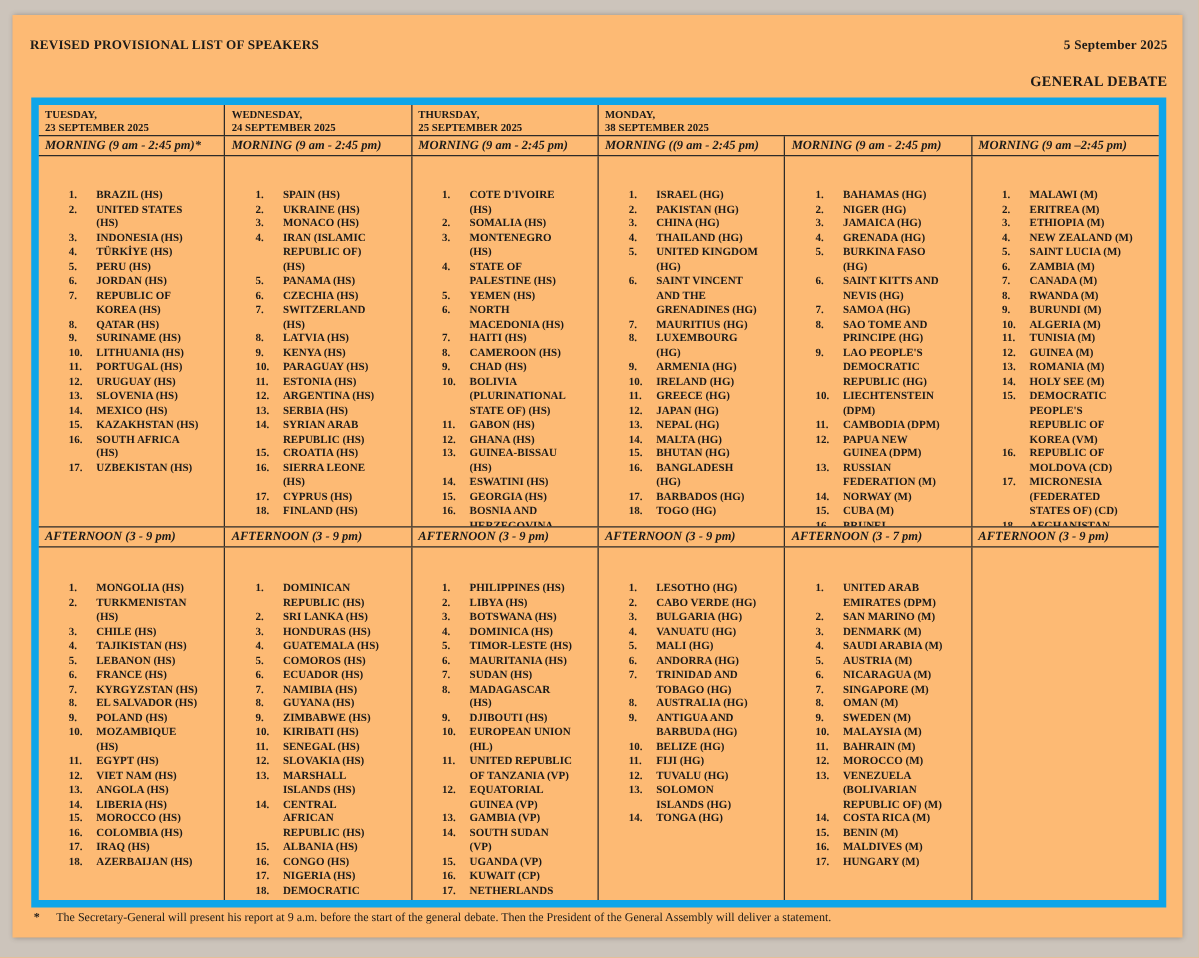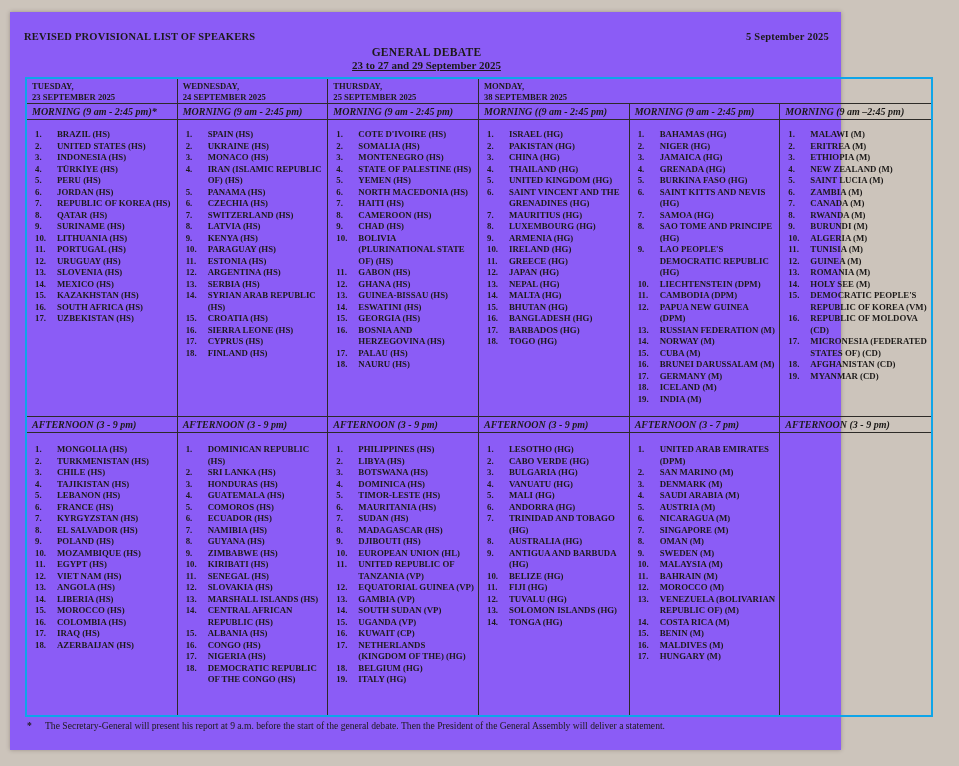--- a/index.html
+++ b/index.html
@@ -7,40 +7,40 @@
     width: 959px; height: 766px;
     background: #ccc4bb;
     font-family: "Liberation Serif", serif;
     color: #1c1a18;
     position: relative;
     overflow: hidden;
   }
   .page {
     position: absolute;
     left: 10px; top: 12px;
-    width: 831px; height: 738px;
-    background: #8b5cf6;
+    width: 936px; height: 738px;
+    background: #fdba74;
     box-shadow: 0 0 4px rgba(60,50,40,.35);
     box-sizing: border-box;
     padding: 19px 12px 0 14px;
   }
   
   .doc-header {
     display: flex; justify-content: space-between; align-items: baseline;
     font-weight: bold; font-size: 10.5px; letter-spacing: .2px;
   }
-  .doc-title-block { text-align: center; margin-top: 4px; }
+  .doc-title-block { text-align: right; margin-top: 18px; }
   .doc-title { font-weight: bold; font-size: 11.5px; letter-spacing: .3px; }
   .doc-subtitle { font-weight: bold; font-size: 11px; text-decoration: underline; margin-top: 1px; }
   
   .gd-table {
     margin-top: 6px;
     margin-left: 1px;
     width: 908px;
-    border: 2px solid #0ea5e9;
+    border: 6px solid #0ea5e9;
     box-sizing: border-box;
   }
   .gd-row {
     display: grid;
     grid-template-columns: repeat(6, 1fr);
     border-bottom: 1px solid #2d2b28;
   }
   .gd-row:last-child { border-bottom: none; }
   .gd-cell {
     border-right: 1px solid #2d2b28;
@@ -50,21 +50,21 @@
   }
   .gd-cell:last-child { border-right: none; }
   .head-cell { font-weight: bold; font-size: 8.6px; line-height: 1.3; height: 24px; }
   .session-cell {
     font-weight: bold; font-style: italic; font-size: 10px;
     height: 15px; line-height: 11px;
   }
   .list-cell-m { height: 296px; padding-top: 9px; }
   .list-cell-a { height: 282px; padding-top: 11px; font-family: Liberation Serif, serif; }
   .speaker-list {
-    list-style: none; margin: 0; padding: 0 1px 0 2px;
+    list-style: none; margin: 16px; padding: 0 1px 0 2px;
     counter-reset: spk;
     font-weight: bold; font-size: 8.8px; line-height: 11.5px;
   }
   .speaker-list li {
     counter-increment: spk;
     position: relative;
     padding-left: 23px;
   }
   .speaker-list li::before {
     content: counter(spk) ".";
@@ -82,21 +82,20 @@
 
 <div class="page">
 
   <div class="doc-header">
     <span>REVISED PROVISIONAL LIST OF SPEAKERS</span>
     <span>5 September 2025</span>
   </div>
 
   <div class="doc-title-block">
     <div class="doc-title">GENERAL DEBATE</div>
-    <div class="doc-subtitle">23 to 27 and 29 September 2025</div>
   </div>
 
   <div class="gd-table">
 
     <div class="gd-row">
 
         <div class="gd-cell head-cell">
           <div>TUESDAY,</div>
           <div>23 SEPTEMBER 2025</div>
         </div>

